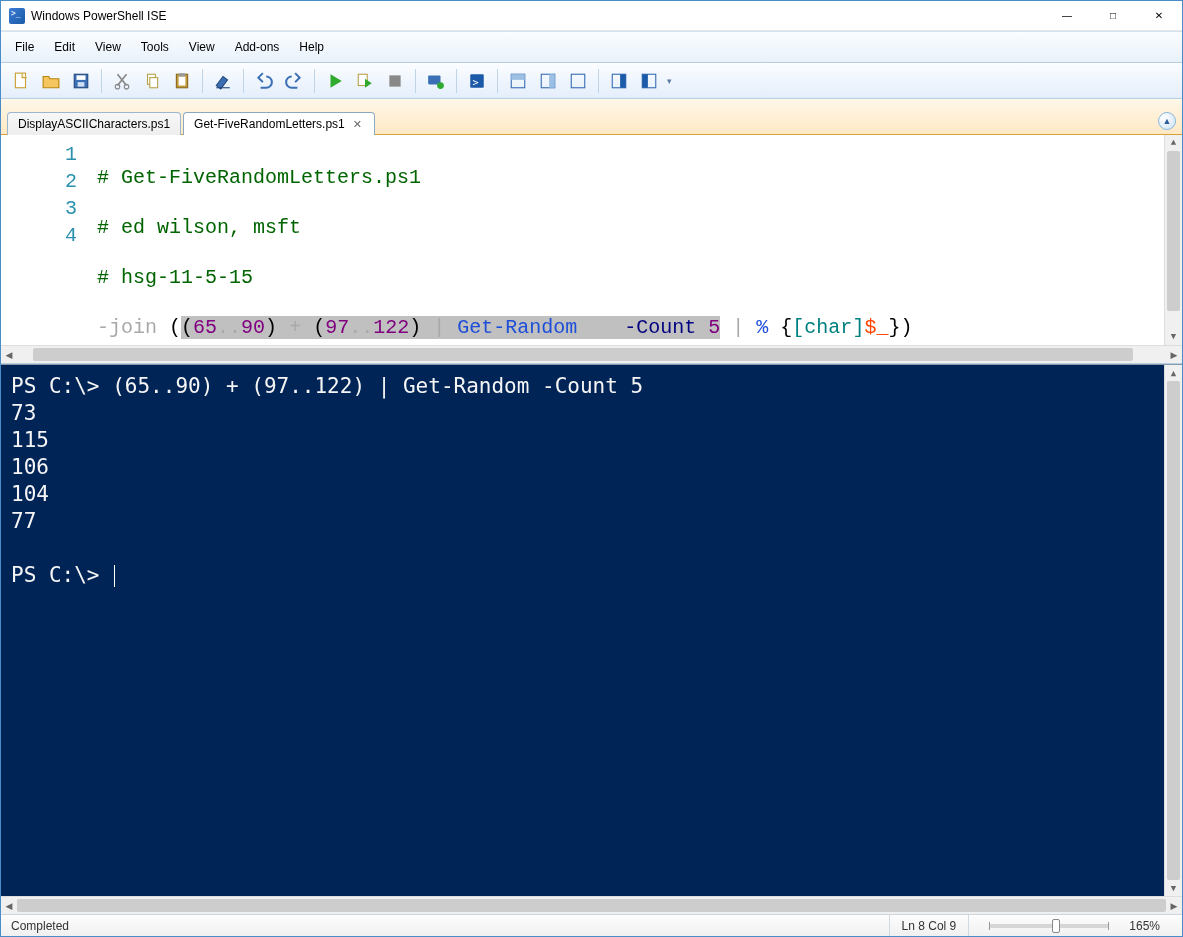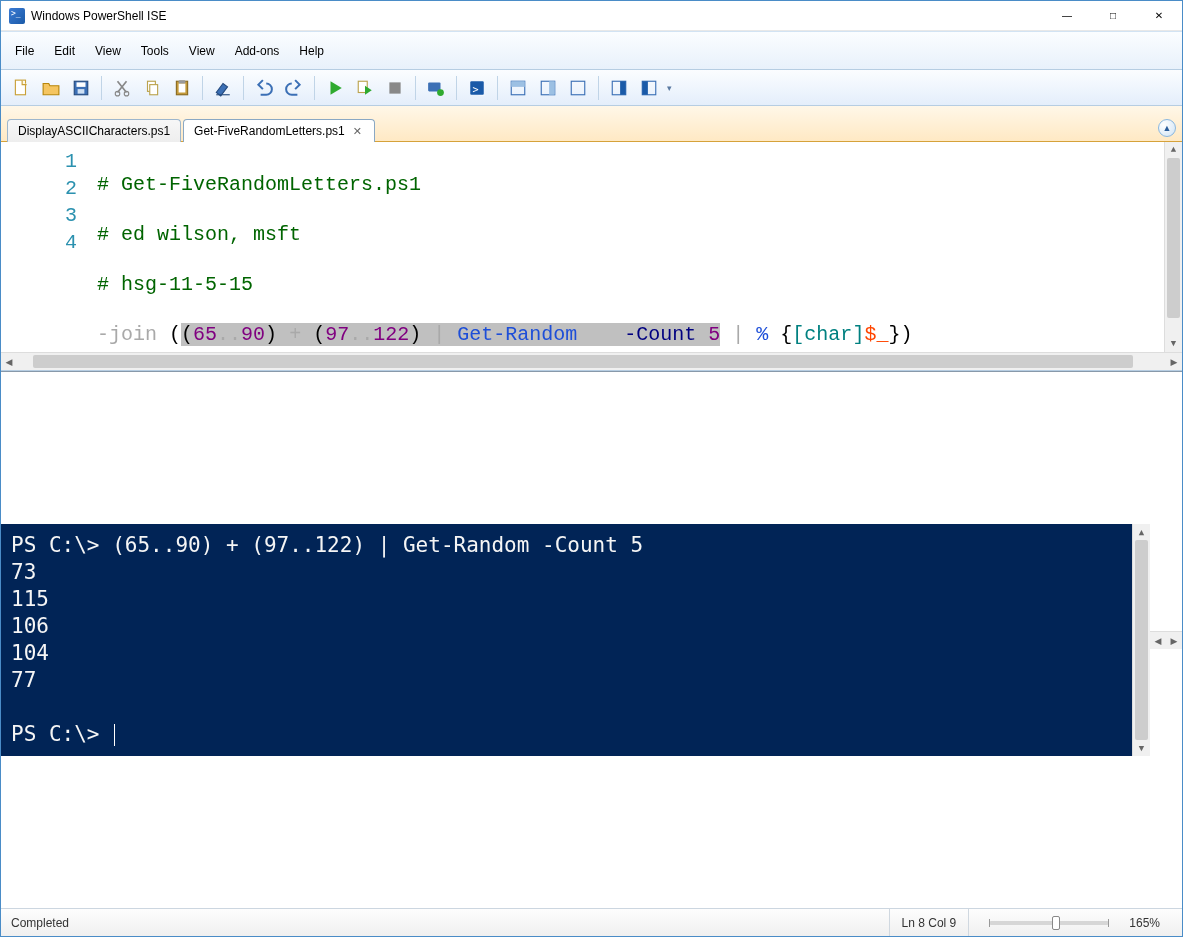--- a/index.html
+++ b/index.html
@@ -7,21 +7,21 @@
 
   
   .titlebar { height: 30px; background: #fff; display: flex; align-items: center; padding: 0 0 0 8px; border-bottom: 1px solid #e8e8e8; }
   .titlebar .app-icon { width: 16px; height: 16px; margin-right: 6px; background: linear-gradient(135deg,#3b7bd3,#1a5aa8); border-radius: 2px; position: relative; }
   .titlebar .app-icon::after { content:">_"; color:#fff; font-size:8px; position:absolute; top:1px; left:2px; font-family:monospace; }
   .titlebar .title { flex: 1; color: #000; font-size: 12px; }
   .titlebar .win-btns { display: flex; }
   .titlebar .win-btn { width: 46px; height: 30px; display:flex; align-items:center; justify-content:center; color:#000; font-family: "Segoe MDL2 Assets","Segoe UI Symbol",sans-serif; font-size:10px; }
 
   
-  .menubar { height: 39px; background: linear-gradient(#fbfdff,#e8f1fb); border-top:1px solid #d2e3f3; border-bottom:1px solid #b6cde2; display:flex; align-items:center; padding:0 4px; font-size:12px; }
+  .menubar { height: 32px; background: linear-gradient(#fbfdff,#e8f1fb); border-top:1px solid #d2e3f3; border-bottom:1px solid #b6cde2; display:flex; align-items:center; padding:0 4px; font-size:12px; }
   .menubar .menu-item { padding: 3px 10px; border-radius:3px; }
 
   
   .toolbar { height: 36px; background: linear-gradient(#fbfdff,#e4eefb); border-bottom:1px solid #b6cde2; display:flex; align-items:center; padding:0 6px; gap:2px; }
   .toolbar .tbtn { width:28px; height:28px; display:flex; align-items:center; justify-content:center; border-radius:3px; }
   .toolbar .sep { width:1px; height:24px; background:#c0d4e7; margin:0 4px; }
   .toolbar svg { width:18px; height:18px; }
 
   
   .tabstrip-wrap { background: linear-gradient(#fff7e8,#ffe9c4); border-bottom:1px solid #d6a23a; display:flex; align-items:flex-end; padding:12px 6px 0 6px; position:relative; }
@@ -50,35 +50,35 @@
   .editor .vscroll { width:18px; background:#f0f0f0; border-left:1px solid #ddd; position:relative; }
   .editor .vscroll .thumb { position:absolute; left:2px; right:2px; top:16px; height:160px; background:#cdcdcd; border-radius:2px; }
   .editor .vscroll .arr { position:absolute; left:0; right:0; height:16px; display:flex; align-items:center; justify-content:center; color:#666; font-size:9px; }
   .editor .vscroll .arr.up { top:0; } .editor .vscroll .arr.dn { bottom:0; }
   .hscrollrow { height:18px; background:#f0f0f0; border-top:1px solid #ddd; display:flex; align-items:center; }
   .hscrollrow .arr { width:16px; text-align:center; color:#666; font-size:9px; }
   .hscrollrow .track { flex:1; position:relative; height:100%; }
   .hscrollrow .thumb { position:absolute; top:2px; bottom:2px; left:16px; width:1100px; background:#cdcdcd; border-radius:2px; }
 
   
-  .console-wrap { flex:1; display:flex; flex-direction:row; border-top:1px solid #89a;align-items:center; }
+  .console-wrap { flex:1; display:flex; flex-direction:column; border-top:1px solid #89a; }
   .console { flex:1; background:#012456; color:#f5f5f5; font-family: Consolas,"Lucida Console",monospace; font-size:21px; padding:8px 10px; position:relative; display:flex; }
   .console .content { flex:1; white-space:pre; line-height:27px; }
   .console .cursor { display:inline-block; width:1px; height:22px; background:#fff; vertical-align:middle; margin-left:2px; }
   .console .vscroll { width:18px; background:#f0f0f0; border-left:1px solid #ddd; position:relative; margin:-8px -10px -8px 0; }
   .console .vscroll .thumb { position:absolute; left:2px; right:2px; top:16px; bottom:16px; background:#cdcdcd; border-radius:2px; }
   .console .vscroll .arr { position:absolute; left:0; right:0; height:16px; display:flex; align-items:center; justify-content:center; color:#666; font-size:9px; }
   .console .vscroll .arr.up { top:0; } .console .vscroll .arr.dn { bottom:0; }
   .console-hscroll { height:18px; background:#f0f0f0; border-top:1px solid #ddd; display:flex; align-items:center; }
   .console-hscroll .arr { width:16px; text-align:center; color:#666; font-size:9px; }
   .console-hscroll .track { flex:1; position:relative; height:100%; }
   .console-hscroll .thumb { position:absolute; top:2px; bottom:2px; left:0; right:0; background:#cdcdcd; border-radius:2px; }
 
   
-  .statusbar { height:28px; background:linear-gradient(#fdfdfd,#f0f0f0); border-top:1px solid #ccd6e0; display:flex; align-items:center; padding:0 10px; font-size:12px; color:#333; }
+  .statusbar { height:22px; background:linear-gradient(#fdfdfd,#f0f0f0); border-top:1px solid #ccd6e0; display:flex; align-items:center; padding:0 10px; font-size:12px; color:#333; }
   .statusbar .spacer { flex:1; }
   .statusbar .cell { padding:0 12px; border-left:1px solid #d0d8e0; height:100%; display:flex; align-items:center; }
   .statusbar .cell:first-of-type { border-left:none; }
   .zoom-slider { width:120px; height:4px; background:#d6d6d6; position:relative; margin:0 8px; border-radius:2px; }
   .zoom-slider::before, .zoom-slider::after { content:""; position:absolute; width:1px; height:8px; background:#999; top:-2px; }
   .zoom-slider::before { left:0; } .zoom-slider::after { right:0; }
   .zoom-slider .knob { position:absolute; top:-5px; width:8px; height:14px; background:#fff; border:1px solid #888; border-radius:2px; left:52%; }
 </style>
 </head>
 <body>

